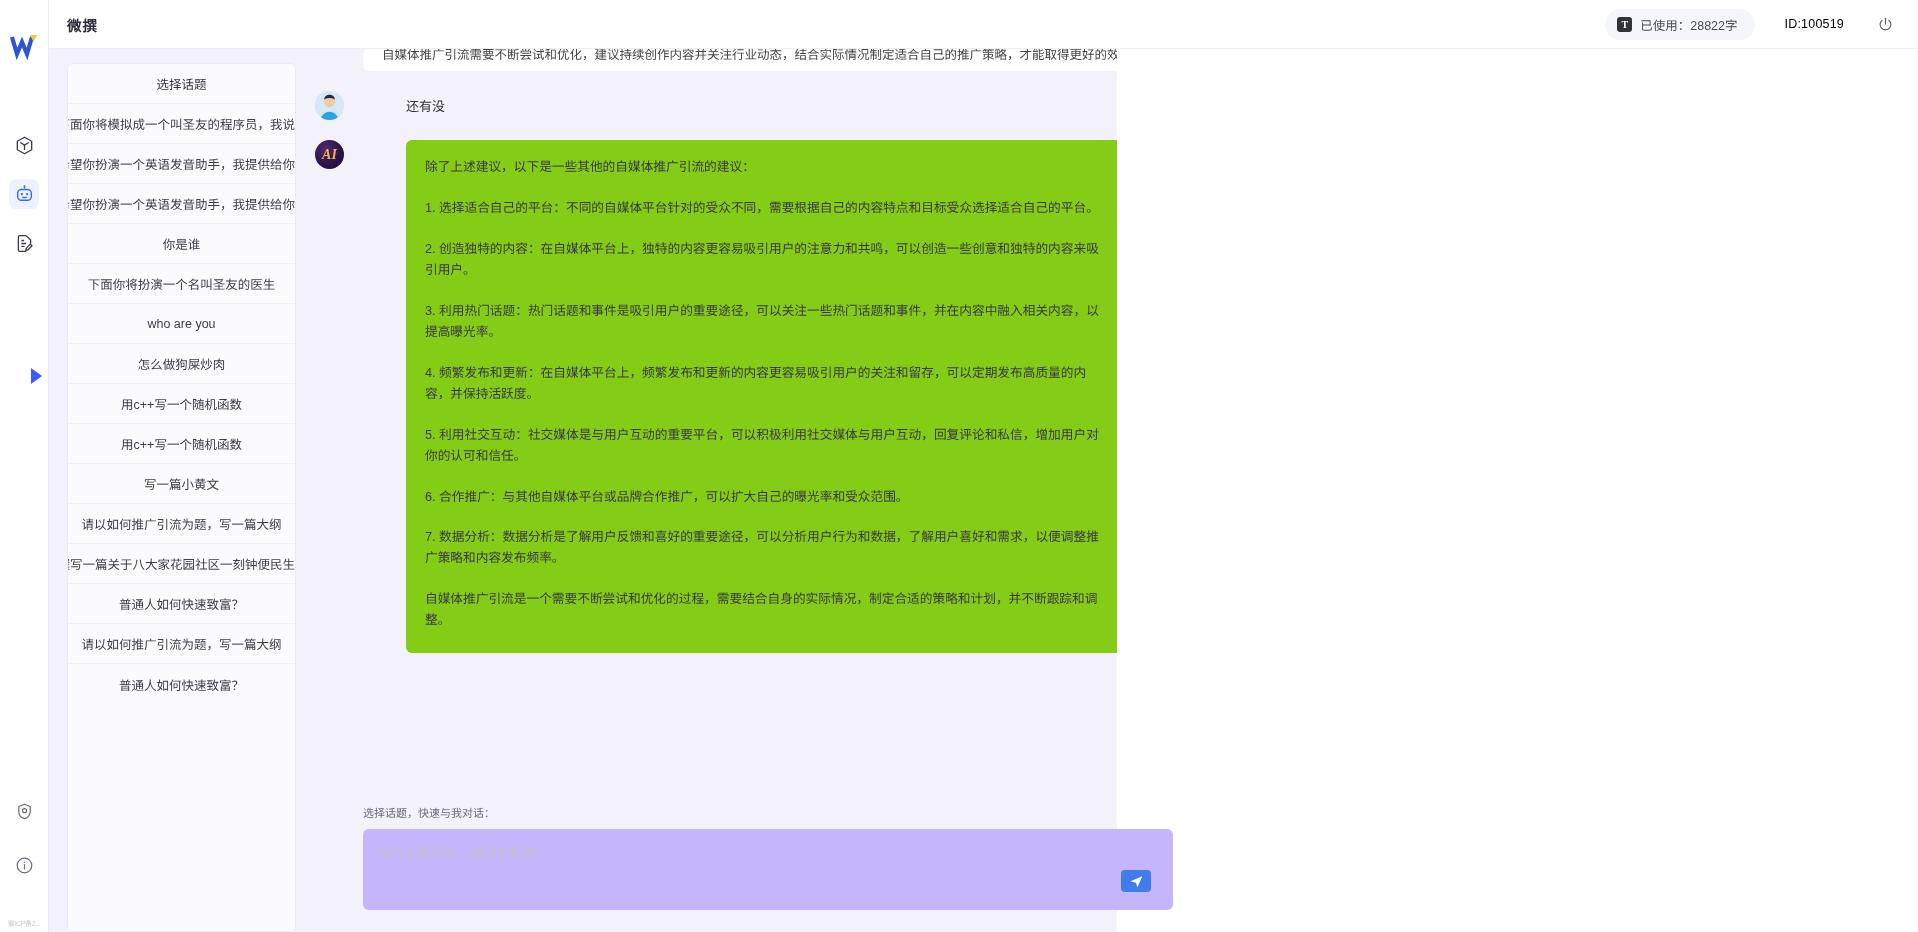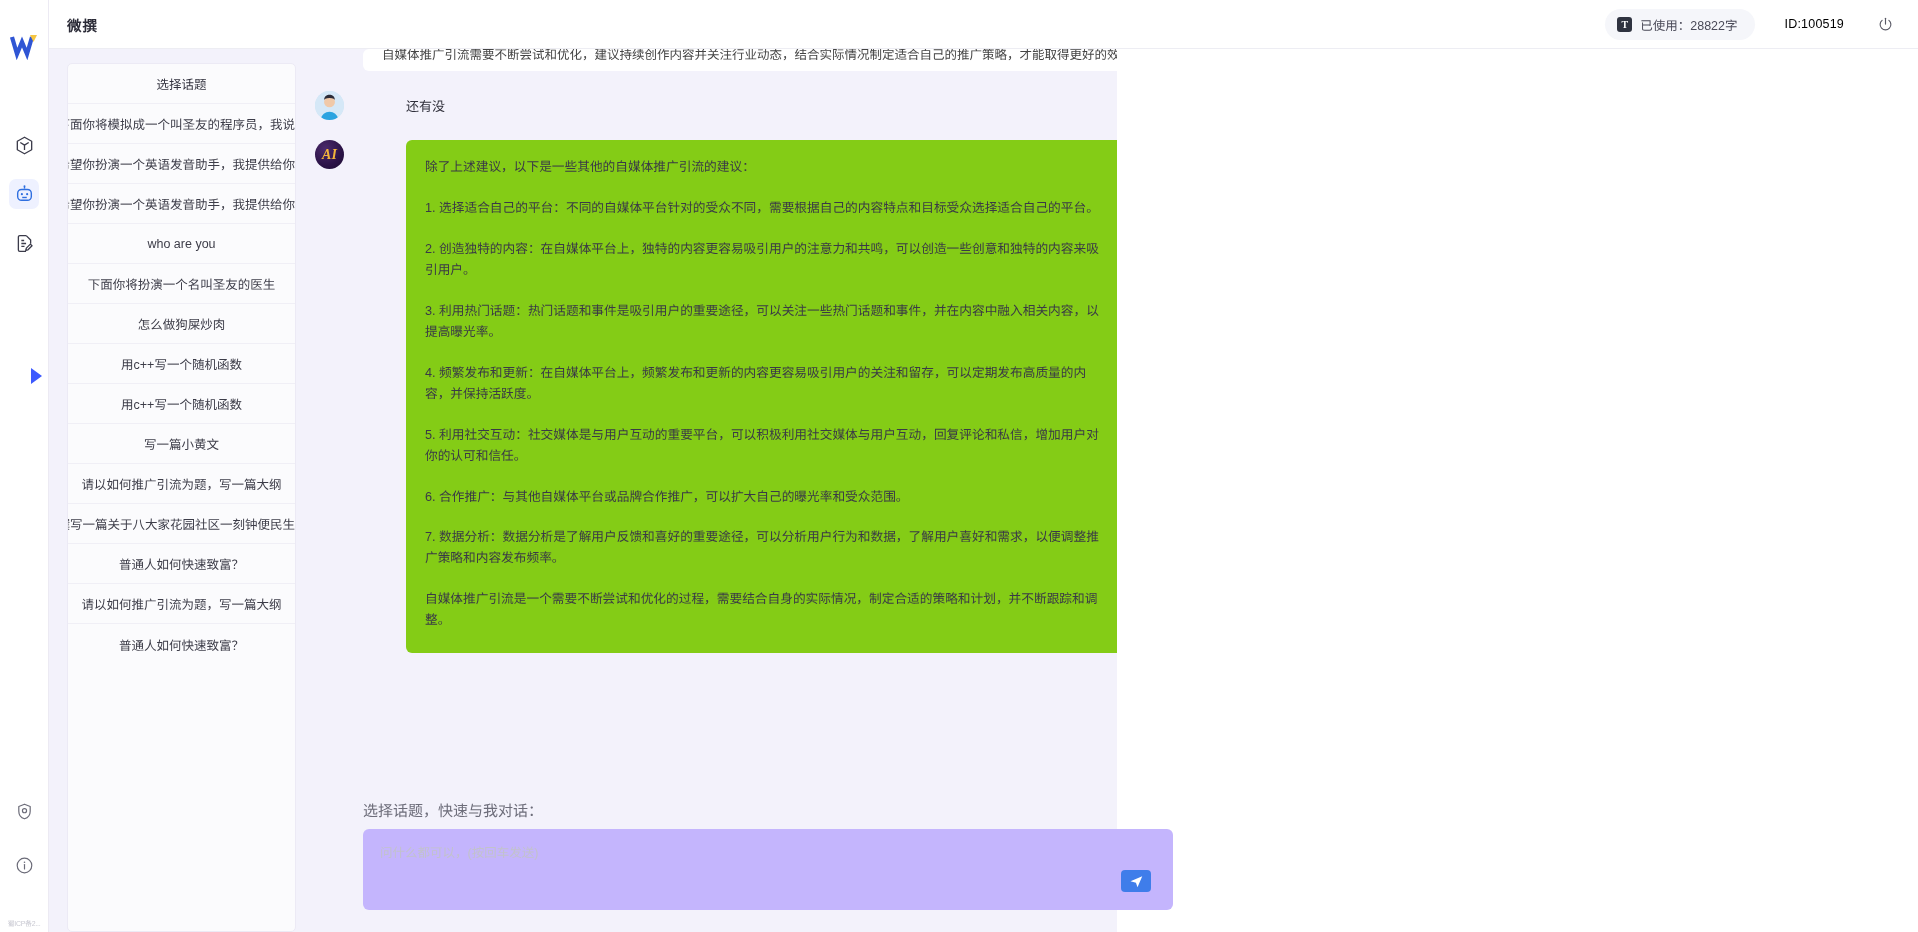--- a/index.html
+++ b/index.html
@@ -175,21 +175,21 @@
     width: 810px;
     font-size: 12.7px;
     line-height: 1.65;
     color: #3a3a46;
   }
   .ai-card p { margin: 0 0 20px 0; }
   .ai-card p:last-child { margin-bottom: 0; }
 
   
   .composer { flex: 0 0 auto; padding: 14px 0 22px 48px; }
-  .composer-label { font-size: 15px; color: #6d6d7a; margin-bottom: 9px; }
+  .composer-label { font-size: 11px; color: #6d6d7a; margin-bottom: 9px; }
   .composer-box {
     width: 810px; height: 81px;
     background: #c4b5fd;
     border-radius: 6px;
     position: relative;
     display: flex;
   }
   .composer-input {
     flex: 1;
     border: none; outline: none; resize: none;
@@ -294,22 +294,23 @@
     </div>
 
     <div class="main">
 
       <div class="sidebar">
         <div class="sidebar-inner">
           <div class="conv-item new">选择话题</div>
           <div class="conv-item">下面你将模拟成一个叫圣友的程序员，我说...</div>
           <div class="conv-item">希望你扮演一个英语发音助手，我提供给你...</div>
           <div class="conv-item">希望你扮演一个英语发音助手，我提供给你...</div>
+          <div class="conv-item">你是谁</div>
+          <div class="conv-item">下面你将扮演一个名叫圣友的医生</div>
           <div class="conv-item">who are you</div>
-          <div class="conv-item">下面你将扮演一个名叫圣友的医生</div>
           <div class="conv-item">怎么做狗屎炒肉</div>
           <div class="conv-item">用c++写一个随机函数</div>
           <div class="conv-item">用c++写一个随机函数</div>
           <div class="conv-item">写一篇小黄文</div>
           <div class="conv-item">请以如何推广引流为题，写一篇大纲</div>
           <div class="conv-item">撰写一篇关于八大家花园社区一刻钟便民生...</div>
           <div class="conv-item">普通人如何快速致富？</div>
           <div class="conv-item">请以如何推广引流为题，写一篇大纲</div>
           <div class="conv-item">普通人如何快速致富？</div>
         </div>

